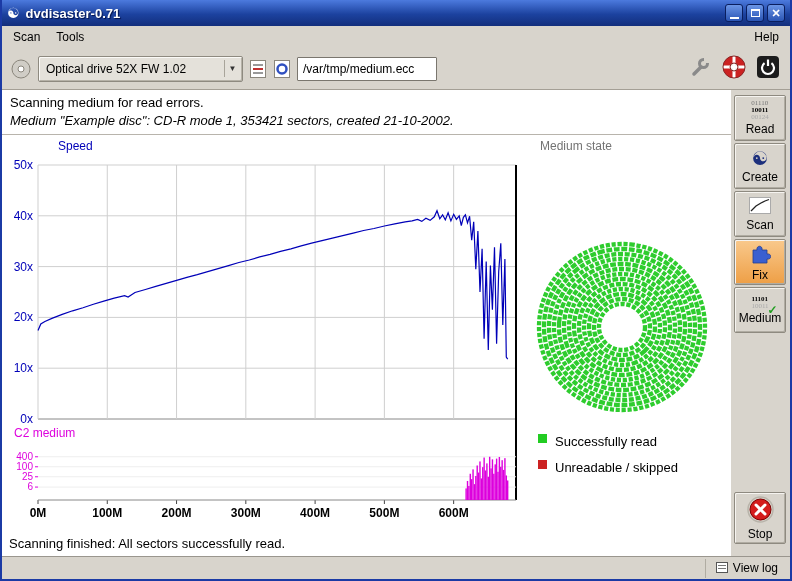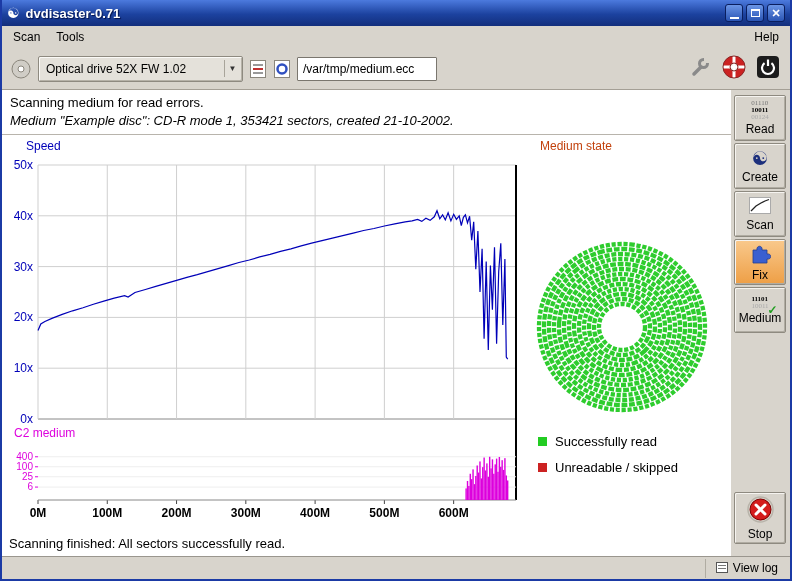--- a/index.html
+++ b/index.html
@@ -29,24 +29,24 @@
   .flex-sp{flex:1}
   .tool-btn{width:28px;height:28px;display:flex;align-items:center;justify-content:center;background:transparent;border:none}
   
   .content{position:absolute;top:90px;left:0;width:751px;height:466px;background:#fff;border-right:5px solid #000000}
   .status-head{position:absolute;top:0;left:0;right:0;height:45px;padding:5px 8px 0;border-bottom:1px solid #b8b4ac;font-size:13px;color:#000}
   .status-line2{font-style:italic;margin-top:3px}
   .plot{position:absolute;left:0;top:45px;width:728px;height:400px}
   .chart-label{position:absolute;font-size:12px}
   #speed-title{left:24px;top:49px}
   #c2-title{left:12px;top:336px}
-  #medium-title{left:538px;top:49px;color:#c2410c}
+  #medium-title{left:538px;top:49px;color:#737373}
   .disc{position:absolute;left:533px;top:150px}
   .legend{position:absolute;left:536px;top:344px;font-size:13px;color:#000}
-  .legend-item{display:flex;align-items:center;gap:8px;margin-bottom:11px}
+  .legend-item{display:flex;align-items:flex-start;gap:8px;margin-bottom:11px}
   .legend-swatch{width:9px;height:9px;display:inline-block}
   .footer-status{position:absolute;left:7px;bottom:5px;font-size:13px;color:#000}
   
   .sidebar{position:absolute;top:90px;right:0;width:59px;height:466px;background:#d8d4cc}
   .sbtn{position:absolute;left:3px;width:52px;height:46px;display:flex;flex-direction:column;align-items:center;justify-content:center;gap:1px;background:#d8d4cc;border:1px solid #8e8a80;border-radius:2px;box-shadow:inset 1px 1px 0 #f6f4f0,inset -1px -1px 0 #b0aca2;font-size:12px;color:#000}
   .sbtn.active{background:linear-gradient(#f9c98c,#ee9f46)}
   .bin-icon{font-family:Liberation Serif, serif;font-size:7px;line-height:7px;text-align:left}
   .bl1{color:#777}.bl2{color:#000;font-weight:bold}.bl3{color:#a8a8a8}
   .yin{font-size:19px;line-height:20px;color:#1c2f7c}
   .verify-wrap{position:relative}
@@ -141,21 +141,21 @@
       </span>
     </button>
   </div>
 
   <div class="content">
     <div class="status-head">
       <div>Scanning medium for read errors.</div>
       <div class="status-line2">Medium "Example disc": CD-R mode 1, 353421 sectors, created 21-10-2002.</div>
     </div>
 
-    <span class="chart-label" id="speed-title" style="color: rgb(0, 0, 184);">Speed</span>
+    <span class="chart-label" id="speed-title" style="color: rgb(0, 0, 184); margin-left: 32px;">Speed</span>
     <span class="chart-label" id="c2-title" style="color: rgb(221, 0, 221);">C2 medium</span>
     <span class="chart-label" id="medium-title">Medium state</span>
 
     <svg class="plot" id="plot">
         <line x1="36" y1="284" x2="514" y2="284" stroke="#888" stroke-width="1"></line>
         <text x="31" y="288" text-anchor="end" fill="#0000b8" font-size="12">0x</text>
         <line x1="36" y1="233.2" x2="514" y2="233.2" stroke="#cfcfcf" stroke-width="1"></line>
         <text x="31" y="237.2" text-anchor="end" fill="#0000b8" font-size="12">10x</text>
         <line x1="36" y1="182.4" x2="514" y2="182.4" stroke="#cfcfcf" stroke-width="1"></line>
         <text x="31" y="186.4" text-anchor="end" fill="#0000b8" font-size="12">20x</text>

